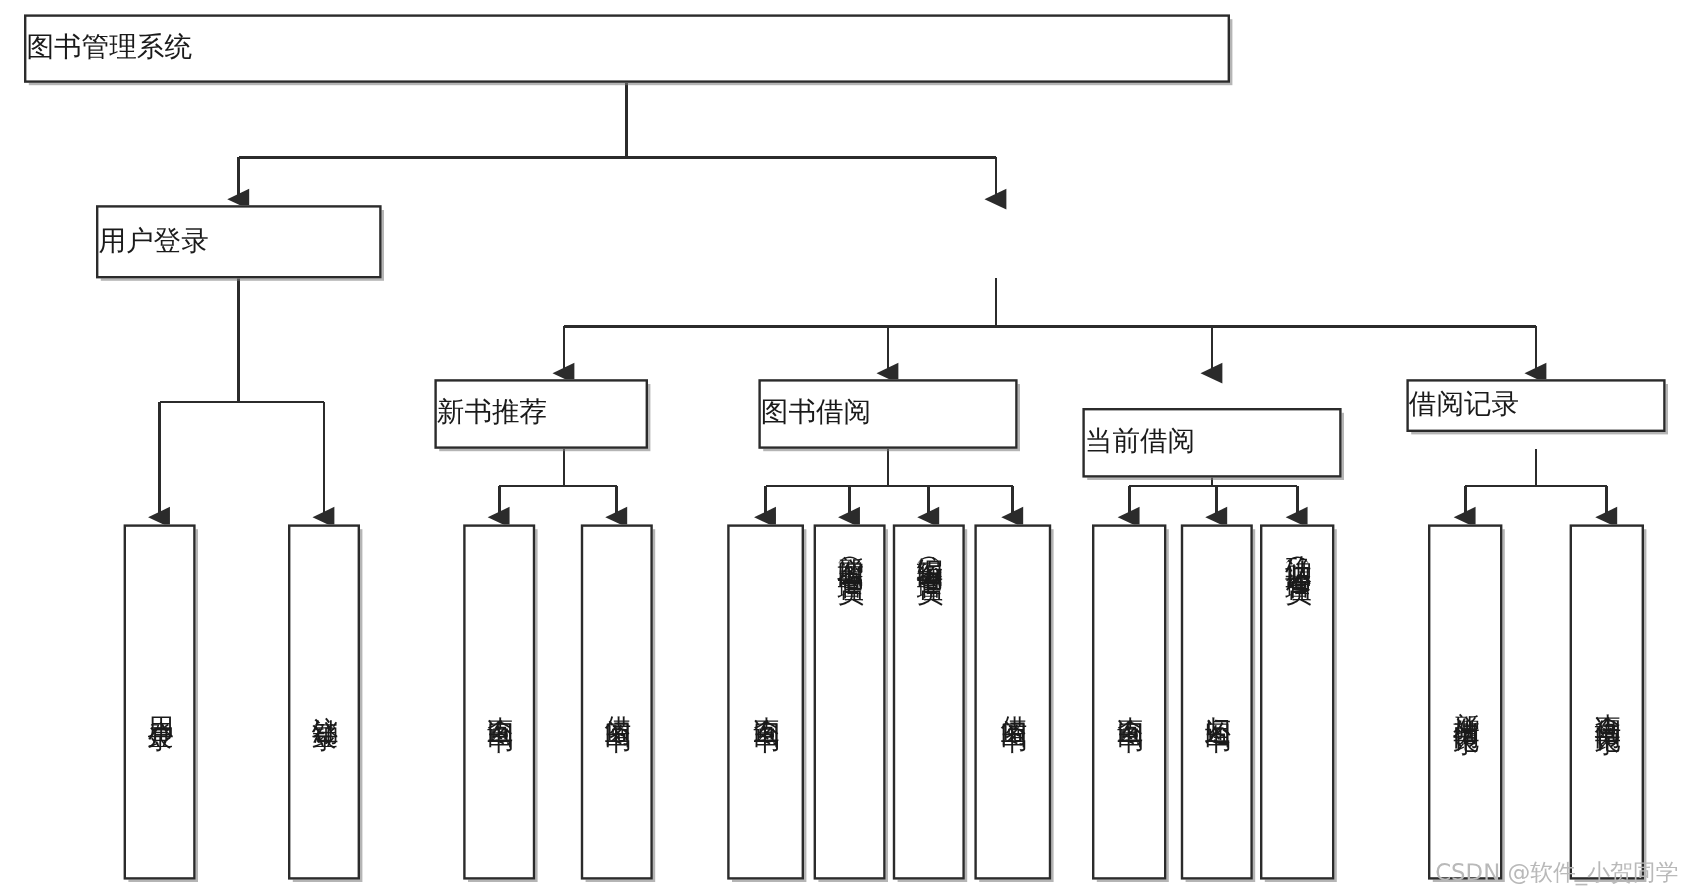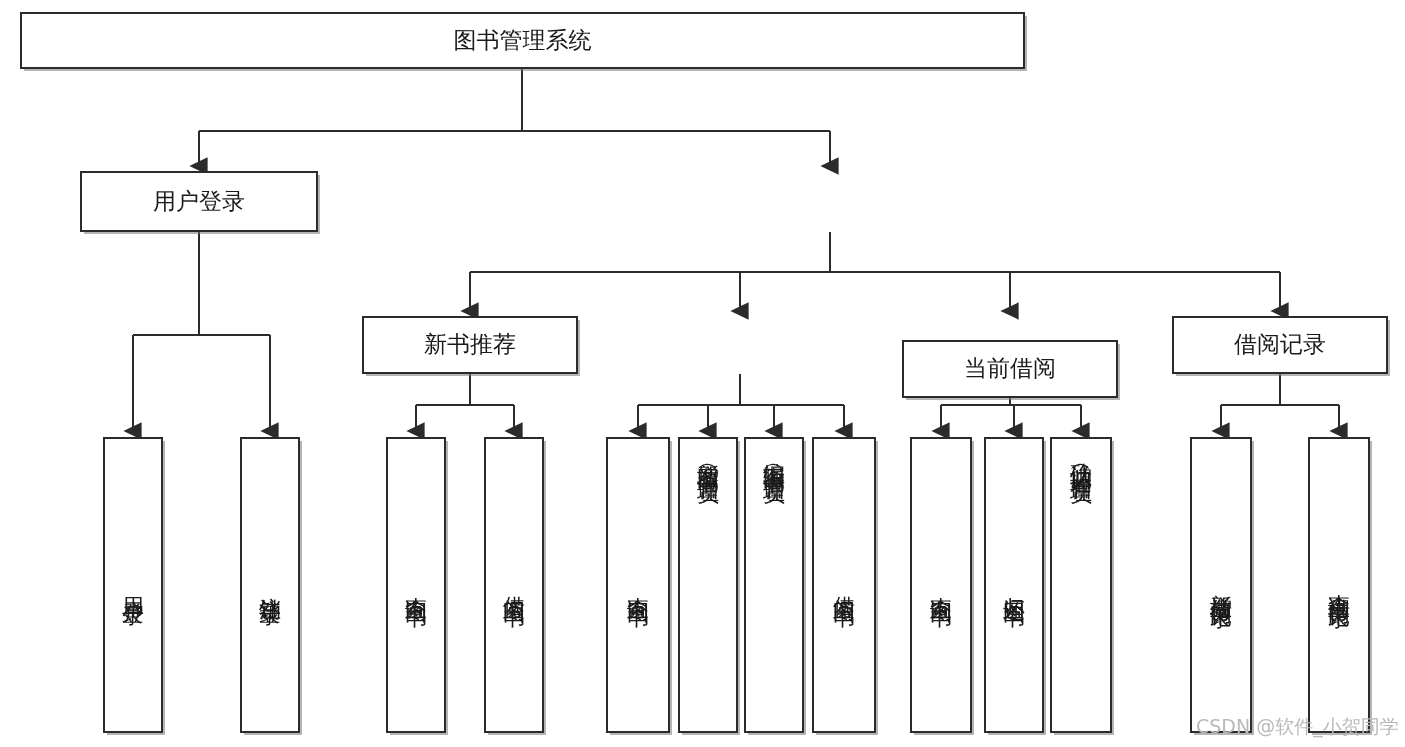--- a/index.html
+++ b/index.html
@@ -25,21 +25,20 @@
     height: 747px;
   }
   .node {
     position: absolute;
     box-sizing: border-box;
     background: #ffffff;
     border: 2px solid #2b2b2b;
     box-shadow: 3px 3px 0 -1px rgba(120,120,120,0.55);
     display: flex;
     align-items: center;
-    justify-content: center;
     color: #1a1a1a;
     z-index: 2;
   }
   .node .label {
     display: block;
     text-align: center;
     line-height: 1.18;
     white-space: nowrap;
   }
   .node.horizontal .label {
@@ -134,27 +133,30 @@
   </svg>
 
   <div class="node root horizontal" style="left: 20px; top: 12px; width: 1005px; height: 57px;">
     <span class="label">图书管理系统</span>
   </div>
 
   <div class="node horizontal" style="left: 80px; top: 171px; width: 238px; height: 61px;">
     <span class="label">用户登录</span>
   </div>
 
-  <div class="node horizontal" style="left: 362px; top: 316px; width: 216px; height: 58px;">
+  <div class="node horizontal" style="left: 362px; top: 316px; width: 178px; height: 58px;">
     <span class="label">新书推荐</span>
+  </div>
+  <div class="node horizontal" style="left: 632px; top: 316px; width: 216px; height: 58px;">
+    <span class="label">图书借阅</span>
   </div>
   <div class="node horizontal" style="left: 902px; top: 316px; width: 216px; height: 58px; margin-top: 24px;">
     <span class="label">当前借阅</span>
   </div>
-  <div class="node horizontal" style="left: 1172px; top: 316px; width: 216px; height: 58px;">
+  <div class="node horizontal" style="left: 1172px; top: 316px; width: 216px; height: 44px;">
     <span class="label">借阅记录</span>
   </div>
 
   <div class="node vertical" style="left: 103px; top: 437px; width: 60px; height: 296px;">
     <span class="label">用户登录</span>
   </div>
   <div class="node vertical" style="left: 240px; top: 437px; width: 60px; height: 296px;">
     <span class="label">注销登录</span>
   </div>
   <div class="node vertical" style="left: 386px; top: 437px; width: 60px; height: 296px;">

